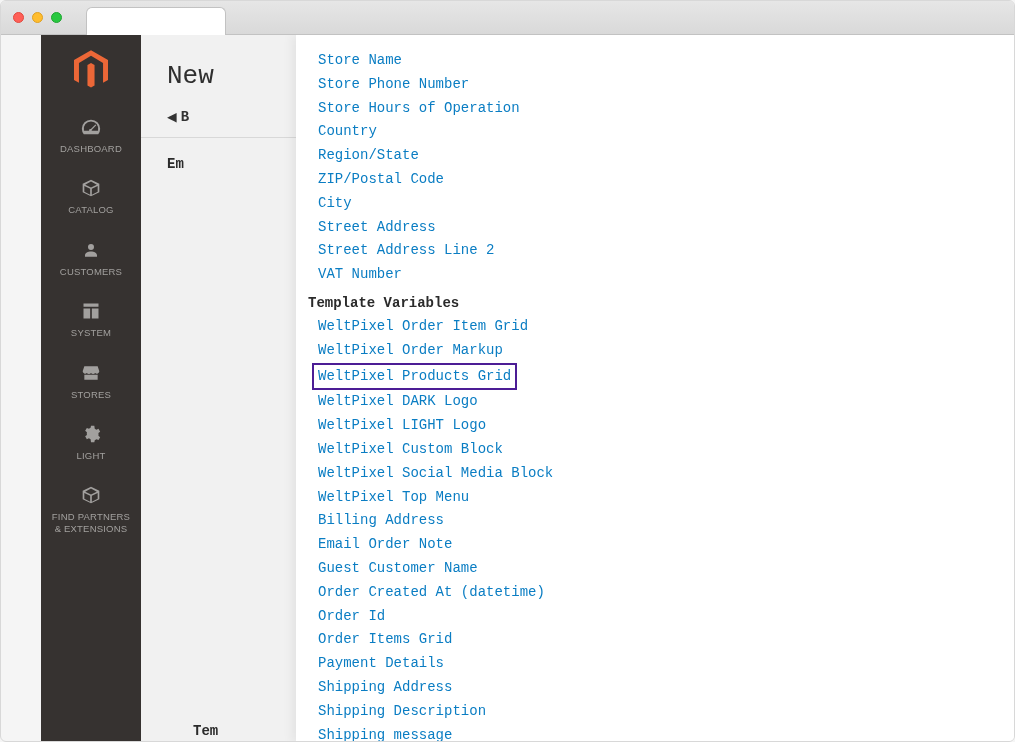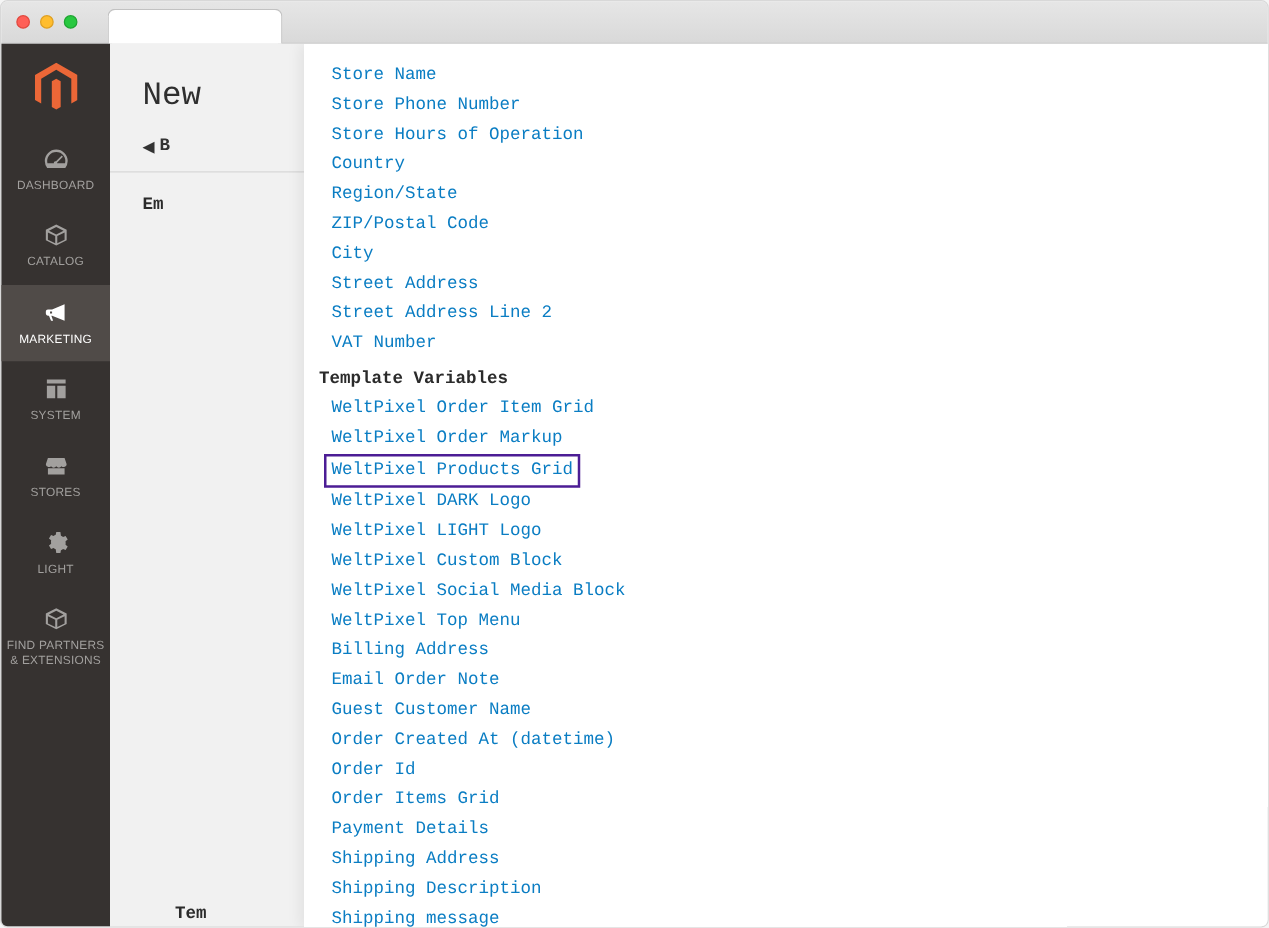--- a/index.html
+++ b/index.html
@@ -35,26 +35,27 @@
   border-top-right-radius: 6px;
   border: 1px solid #c2c2c2;
   border-bottom: none;
 }
 .app {
   display: flex;
   height: calc(742px - 34px);
   position: relative;
 }
 .sidebar {
-  width: 87px;
+  width: 100px;
   background: #363230;
   color: #aaa;
   display: flex;
   flex-direction: column;
   flex-shrink: 0;
+  margin-left: 40px;
 }
 .sidebar-logo {
   height: 70px;
   display: flex;
   align-items: center;
   justify-content: center;
 }
 .sidebar-item {
   display: flex;
   flex-direction: column;
@@ -166,29 +167,29 @@
 
     <div class="sidebar-item">
       <span class="icon">
         <svg width="20" height="20" viewBox="0 0 24 24">
             <path d="M12 2 2 7v10l10 5 10-5V7zm0 2.2L19 8l-7 3.5L5 8zm-8 5.3 7 3.5v7L4 16.5zm16 0v7l-7 3.5v-7z"></path>
           </svg>
       </span>
       <span class="label">CATALOG</span>
     </div>
 
-
-    <div class="sidebar-item active">
-      <span class="icon">
-        <svg width="20" height="20" viewBox="0 0 24 24">
-            <path d="M20 4 8 9H4a2 2 0 0 0-2 2v2a2 2 0 0 0 2 2h1l2 5h2l-1.7-5H8l12 5zM6 11h2v2H6z"></path>
-          </svg>
-      </span>
-      <span class="label">MARKETING</span>
-    </div>
+    <div class="sidebar-item">
+      <span class="icon">
+        <svg width="18" height="20" viewBox="0 0 24 24">
+            <path d="M12 12a4 4 0 1 0-4-4 4 4 0 0 0 4 4zm0 2c-4 0-8 2-8 5v2h16v-2c0-3-4-5-8-5z"></path>
+          </svg>
+      </span>
+      <span class="label">CUSTOMERS</span>
+    </div>
+
 
     <div class="sidebar-item">
       <span class="icon">
         <svg width="20" height="20" viewBox="0 0 24 24">
             <path d="M3 3h18v4H3zm0 6h8v12H3zm10 0h8v12h-8z"></path>
           </svg>
       </span>
       <span class="label">SYSTEM</span>
     </div>
 

